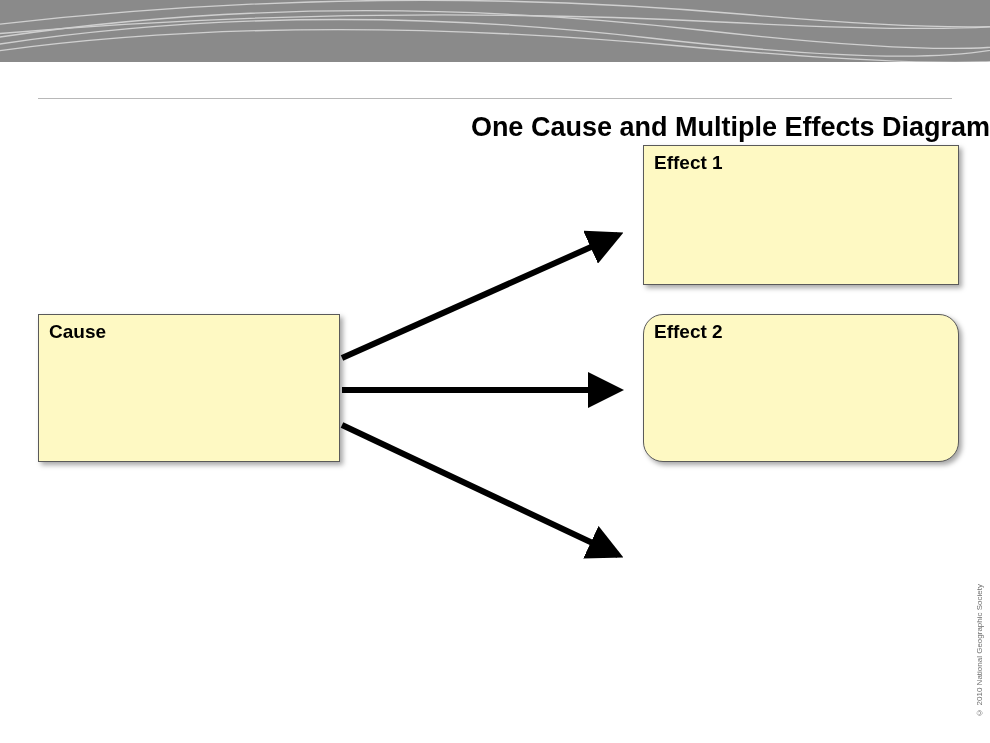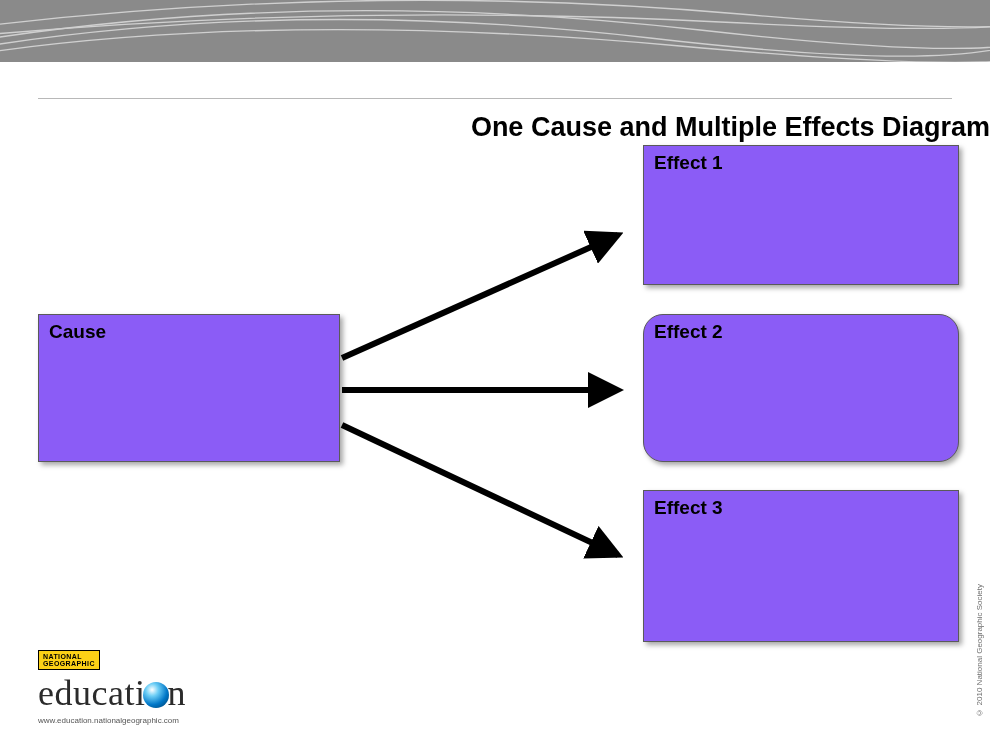--- a/index.html
+++ b/index.html
@@ -22,21 +22,21 @@
   .date-line { width: 290px; margin-left: 4px; }
   .hr { position: absolute; left: 38px; top: 98px; width: 914px; height: 0; border-top: 1px solid #b8b8b8; }
 
   
   .title { position: absolute; top: 112px; left: 0; width: 990px; text-align: right; font-weight: bold; font-size: 27px; }
 
   
   .box {
     position: absolute;
     border: 1px solid #5a5a5a;
-    background: #8b5cf6;
+    background: #fef9c3;
     box-shadow: 3px 3px 5px rgba(0,0,0,0.35);
     padding: 6px 10px;
     font-weight: bold;
     font-size: 19px;
   }
   .cause   { left: 38px;  top: 314px; width: 302px; height: 148px; }
   .effect1 { left: 643px; top: 145px; width: 316px; height: 140px; }
   .effect2 { left: 643px; top: 314px; width: 316px; height: 148px; border-radius: 20px; }
   .effect3 { left: 643px; top: 490px; width: 316px; height: 152px; }
 
@@ -89,41 +89,28 @@
 
   <div class="box cause">
     <span>Cause</span>
   </div>
   <div class="box effect1">
     <span>Effect 1</span>
   </div>
   <div class="box effect2">
     <span>Effect 2</span>
   </div>
-  <div class="box effect3">
-    <span>Effect 3</span>
-  </div>
 
   <svg class="arrows">
     <defs>
       <marker id="arrowhead" markerWidth="6" markerHeight="6" refX="5" refY="3" orient="auto">
         <polygon points="0 0, 6 3, 0 6" fill="#000"></polygon>
       </marker>
     </defs>
     <line x1="342" y1="358" x2="618" y2="235" stroke="#000" stroke-width="6" marker-end="url(#arrowhead)"></line>
     <line x1="342" y1="390" x2="618" y2="390" stroke="#000" stroke-width="6" marker-end="url(#arrowhead)"></line>
     <line x1="342" y1="425" x2="618" y2="555" stroke="#000" stroke-width="6" marker-end="url(#arrowhead)"></line>
   </svg>
 
-  <div class="footer">
-    <span class="ng-badge">
-      <span>NATIONAL</span><br>
-      <span>GEOGRAPHIC</span>
-    </span>
-    <div class="edu-logo">
-      <span>educati</span><span class="globe"></span><span>n</span>
-    </div>
-    <div class="edu-url">www.education.nationalgeographic.com</div>
-  </div>
 
   <div class="copyright">© 2010 National Geographic Society</div>
 
 </div>
 
 </body></html>

